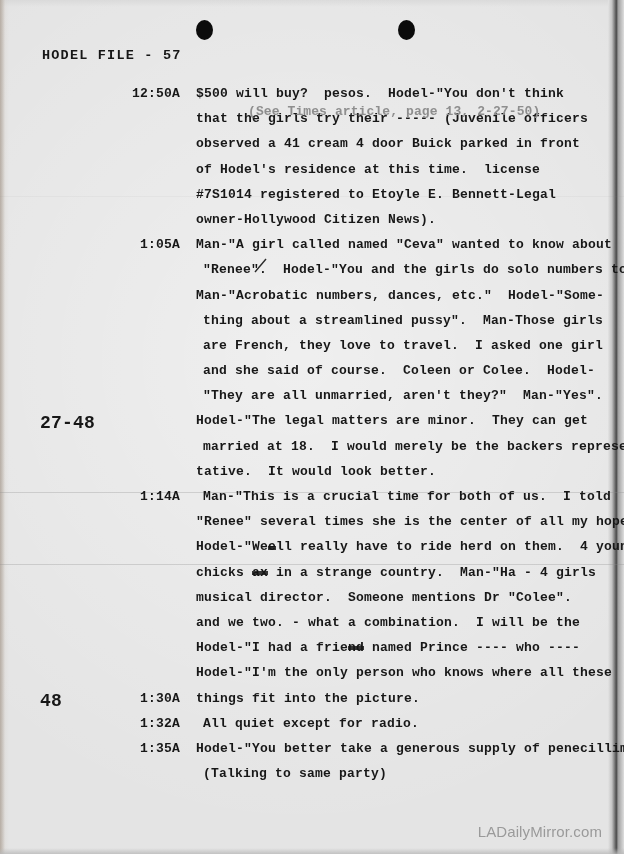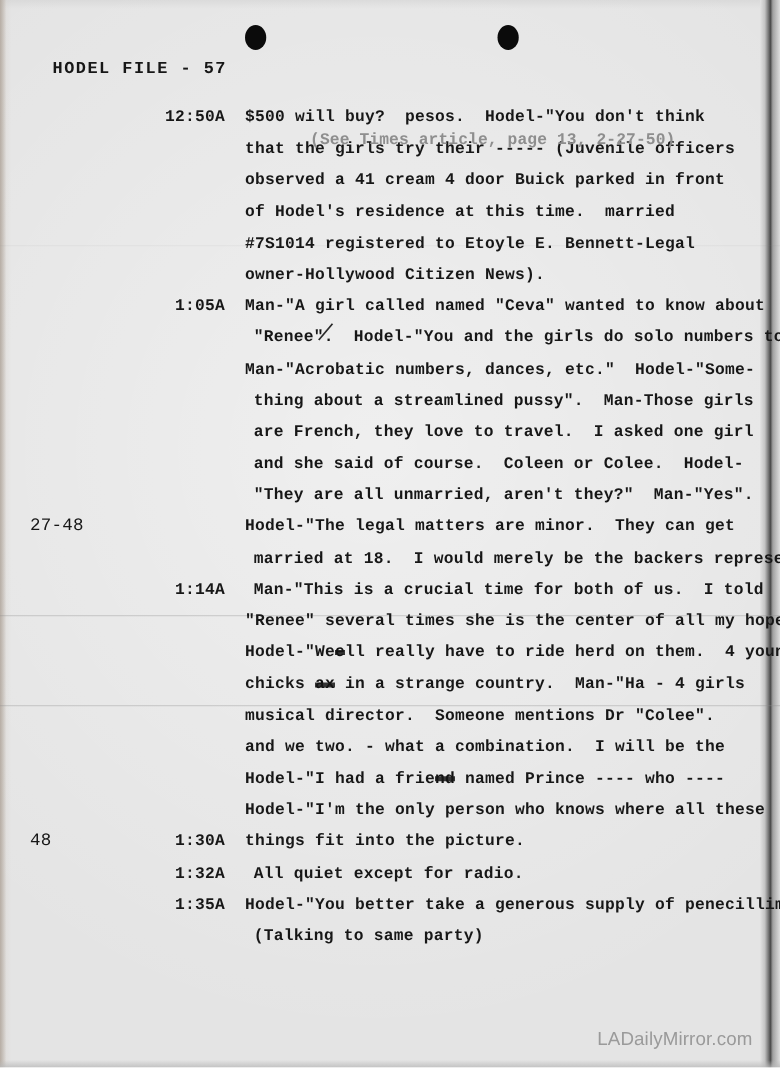--- a/index.html
+++ b/index.html
@@ -104,25 +104,25 @@
   }
   .row {
     position: relative;
     height: 25.2px;
     white-space: pre;
     font-size: 13px;
     letter-spacing: 0.2px;
   }
   .col-page {
     position: absolute;
-    left: 24px;
+    left: 40px;
     top: 0;
     width: 62px;
-    font-size: 14px;
-    font-weight: 400;
+    font-size: 18px;
+    font-weight: 700;
     white-space: pre;
   }
   .col-time {
     position: absolute;
     left: 100px;
     top: 0;
     width: 80px;
     text-align: right;
     font-size: 13px;
     font-weight: 700;
@@ -205,32 +205,33 @@
       <div class="punch" style="left: 196px; top: 20px;"></div>
       <div class="punch" style="left: 398px; top: 20px;"></div>
     </div>
 
   <div class="doc-header">HODEL FILE - 57</div>
 
   <div class="transcript" id="transcript">
       <div class="row"><div class="col-page"></div><div class="col-time">12:50A</div><div class="col-text">$500 will buy?  pesos.  Hodel-"You don't think</div></div>
       <div class="row"><div class="col-page"></div><div class="col-time"></div><div class="col-text">that the girls try their ----- (Juvenile officers</div></div>
       <div class="row"><div class="col-page"></div><div class="col-time"></div><div class="col-text">observed a 41 cream 4 door Buick parked in front</div></div>
-      <div class="row"><div class="col-page"></div><div class="col-time"></div><div class="col-text">of Hodel's residence at this time.  married</div></div>
+      <div class="row"><div class="col-page"></div><div class="col-time"></div><div class="col-text">of Hodel's residence at this time.  license</div></div>
       <div class="row"><div class="col-page"></div><div class="col-time"></div><div class="col-text">#7S1014 registered to Etoyle E. Bennett-Legal</div></div>
       <div class="row"><div class="col-page"></div><div class="col-time"></div><div class="col-text">owner-Hollywood Citizen News).</div></div>
       <div class="row"><div class="col-page"></div><div class="col-time">1:05A</div><div class="col-text">Man-"A girl called named "Ceva" wanted to know about</div></div>
       <div class="row"><div class="col-page"></div><div class="col-time"></div><div class="col-text indent-1">"Renee".  Hodel-"You and the girls do solo numbers too</div></div>
       <div class="row"><div class="col-page"></div><div class="col-time"></div><div class="col-text">Man-"Acrobatic numbers, dances, etc."  Hodel-"Some-</div></div>
       <div class="row"><div class="col-page"></div><div class="col-time"></div><div class="col-text indent-1">thing about a streamlined pussy".  Man-Those girls</div></div>
       <div class="row"><div class="col-page"></div><div class="col-time"></div><div class="col-text indent-1">are French, they love to travel.  I asked one girl</div></div>
       <div class="row"><div class="col-page"></div><div class="col-time"></div><div class="col-text indent-1">and she said of course.  Coleen or Colee.  Hodel-</div></div>
       <div class="row"><div class="col-page"></div><div class="col-time"></div><div class="col-text indent-1">"They are all unmarried, aren't they?"  Man-"Yes".</div></div>
       <div class="row"><div class="col-page">27-48</div><div class="col-time"></div><div class="col-text">Hodel-"The legal matters are minor.  They can get</div></div>
       <div class="row"><div class="col-page"></div><div class="col-time"></div><div class="col-text indent-1">married at 18.  I would merely be the backers represen-</div></div>
+      <div class="row"><div class="col-page"></div><div class="col-time"></div><div class="col-text">tative.  It would look better.</div></div>
       <div class="row"><div class="col-page"></div><div class="col-time">1:14A</div><div class="col-text indent-1">Man-"This is a crucial time for both of us.  I told</div></div>
       <div class="row"><div class="col-page"></div><div class="col-time"></div><div class="col-text">"Renee" several times she is the center of all my hope.</div></div>
       <div class="row"><div class="col-page"></div><div class="col-time"></div><div class="col-text">Hodel-"We<span class="strike">e</span>ll really have to ride herd on them.  4 young</div></div>
       <div class="row"><div class="col-page"></div><div class="col-time"></div><div class="col-text">chicks <span class="strike">ax</span> in a strange country.  Man-"Ha - 4 girls</div></div>
       <div class="row"><div class="col-page"></div><div class="col-time"></div><div class="col-text">musical director.  Someone mentions Dr "Colee".</div></div>
       <div class="row"><div class="col-page"></div><div class="col-time"></div><div class="col-text">and we two. - what a combination.  I will be the</div></div>
       <div class="row"><div class="col-page"></div><div class="col-time"></div><div class="col-text">Hodel-"I had a frie<span class="strike">nd</span> named Prince ---- who ----</div></div>
       <div class="row"><div class="col-page"></div><div class="col-time"></div><div class="col-text">Hodel-"I'm the only person who knows where all these</div></div>
       <div class="row"><div class="col-page">48</div><div class="col-time">1:30A</div><div class="col-text">things fit into the picture.</div></div>
       <div class="row"><div class="col-page"></div><div class="col-time">1:32A</div><div class="col-text indent-1">All quiet except for radio.</div></div>

